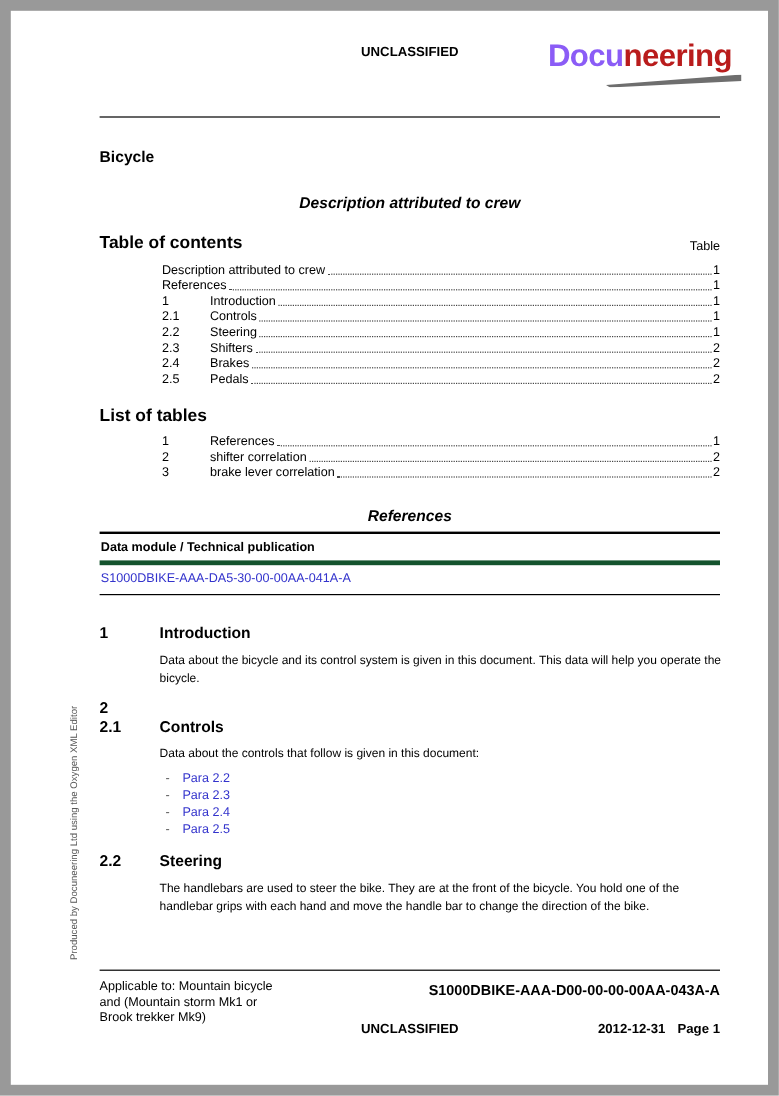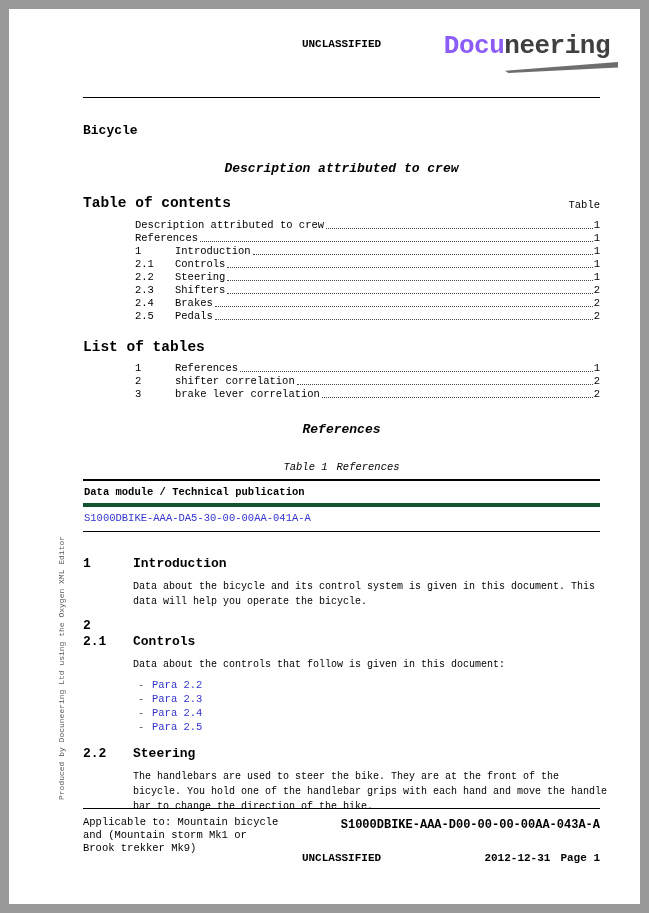--- a/index.html
+++ b/index.html
@@ -8,30 +8,29 @@
     background: #999999;
     font-family: "Liberation Sans", "DejaVu Sans", sans-serif;
     color: #000;
     position: relative;
   }
   .page {
     position: absolute; left: 9px; top: 9px;
     width: 631px; height: 895px;
     background: #ffffff;
     overflow: hidden;
-    font-family: Liberation Mono, monospace;
   }
   .content { position: absolute; left: 74px; top: 0; width: 517px; }
 
   
   .header { position: relative; height: 88px; }
   .clf-top { text-align: center; padding-top: 29px; font-weight: bold; font-size: 11px; }
   .logo { position: absolute; top: 24px; right: -10px; font-size: 26px; font-weight: bold; letter-spacing: -0.5px; line-height: 1; }
   .logo-dark  { color: #8b5cf6; }
-  .logo-light { color: #404040; }
+  .logo-light { color: #b91c1c; }
   .logo-swoosh {
     position: absolute; top: 53px; right: -18px;
     width: 113px; height: 11px; background: #6e6e6e;
     clip-path: polygon(0 80%, 100% 0, 100% 50%, 3% 100%);
   }
   .rule { border-top: 1px solid #000; }
 
   
   .doc-title { margin-top: 25px; text-align: left; font-weight: bold; font-size: 13px; }
   .doc-subtitle { margin-top: 23px; text-align: center; font-weight: bold; font-style: italic; font-size: 13px; }
@@ -178,23 +177,20 @@
       </div>
       <div class="toc-row">
         <span class="toc-num">3</span>
           <span class="toc-title">brake lever correlation</span>
           <span class="dots"></span>
           <span class="toc-page">2</span>
       </div>
     </div>
 
     <div class="ref-head-center">References</div>
-    <div class="ref-caption">
-      <span class="cap-label">Table 1</span><span class="cap-title">References</span>
-    </div>
     <div class="ref-table">
       <div class="ref-thead">
         <span class="ref-col1">Data module / Technical publication</span>
       </div>
       <div class="ref-trow">
         <span class="ref-col1 link">S1000DBIKE-AAA-DA5-30-00-00AA-041A-A</span>
       </div>
     </div>
 
     <div class="sec-h mt-intro">

